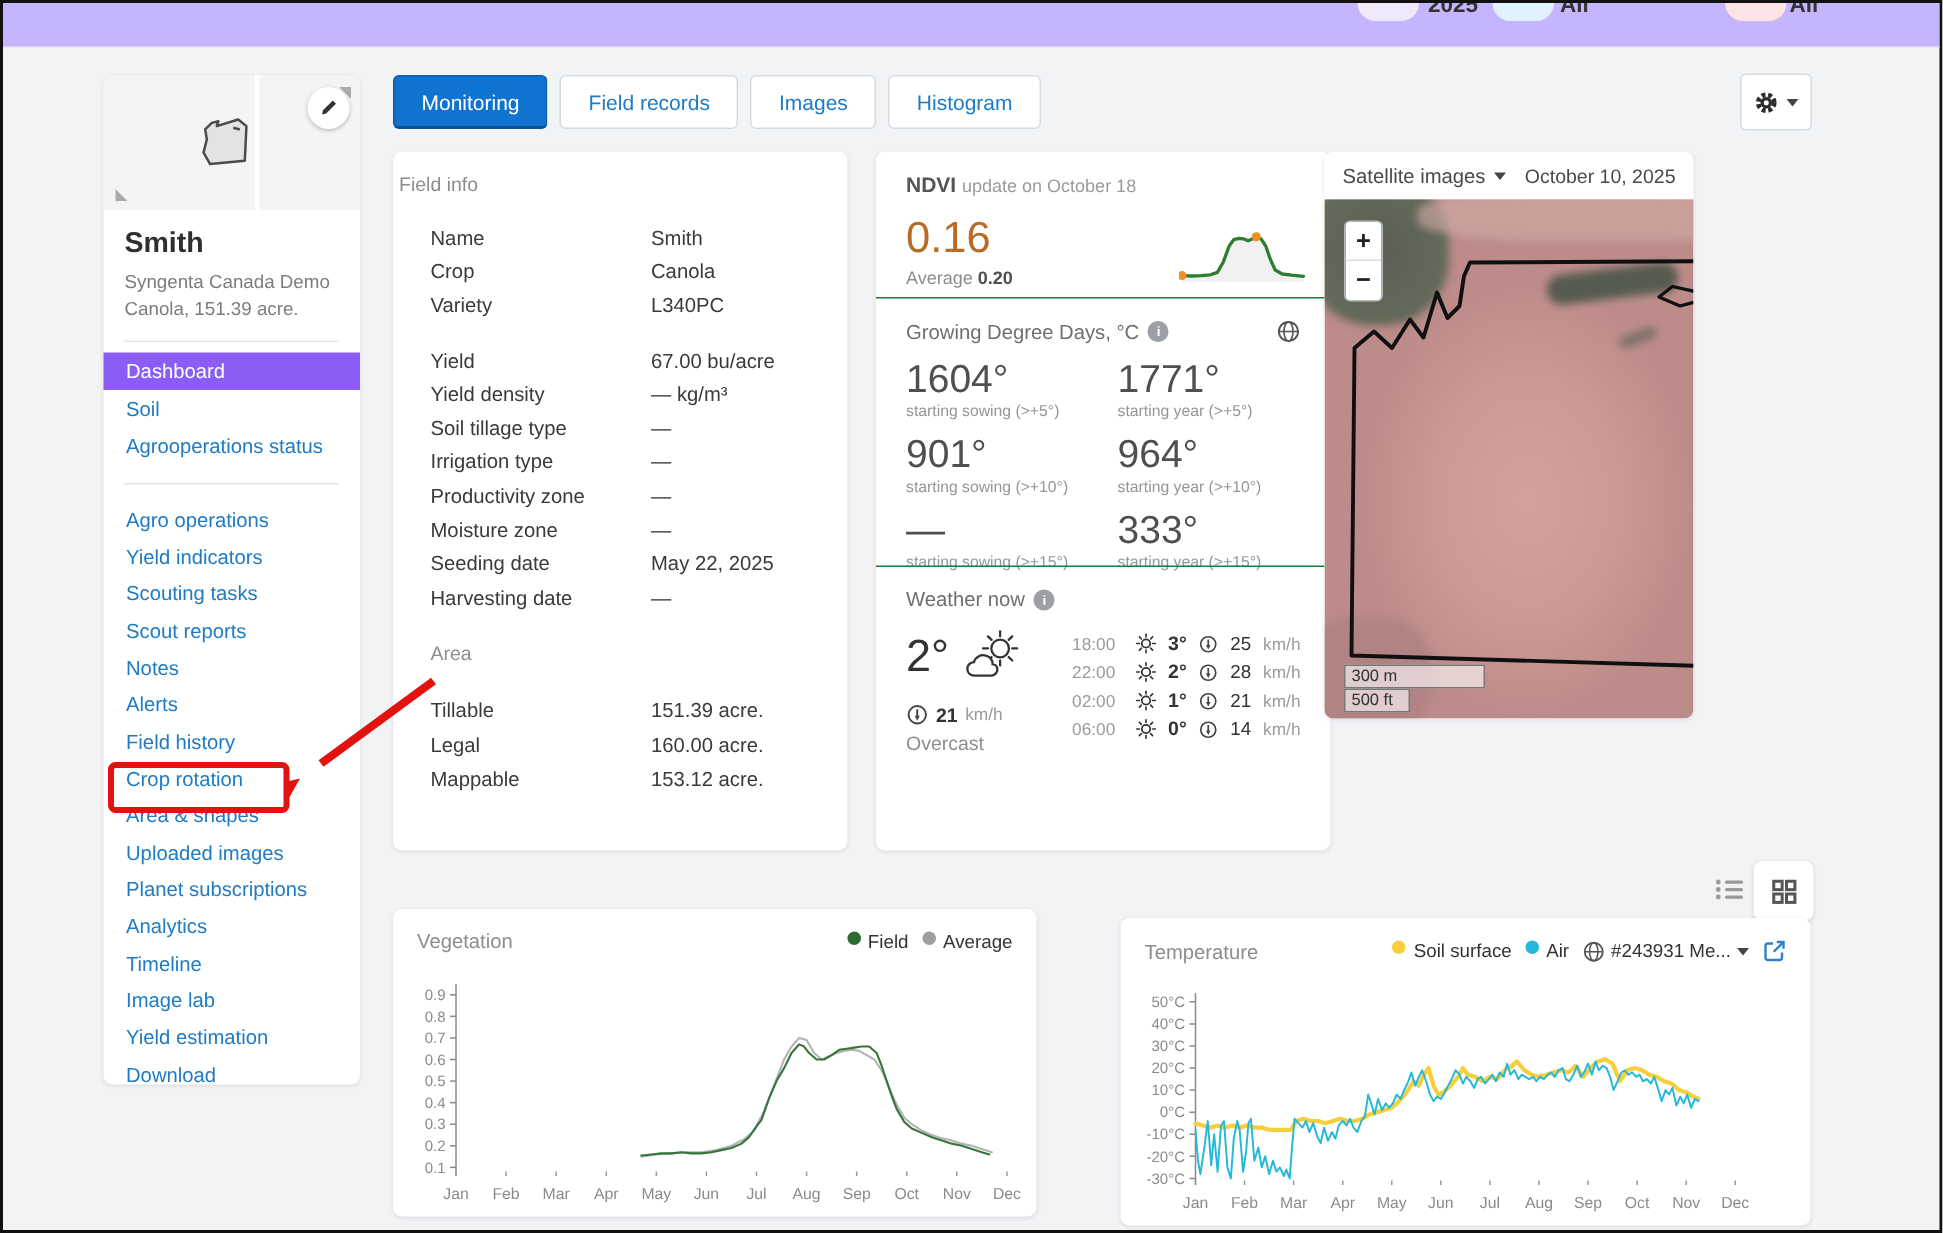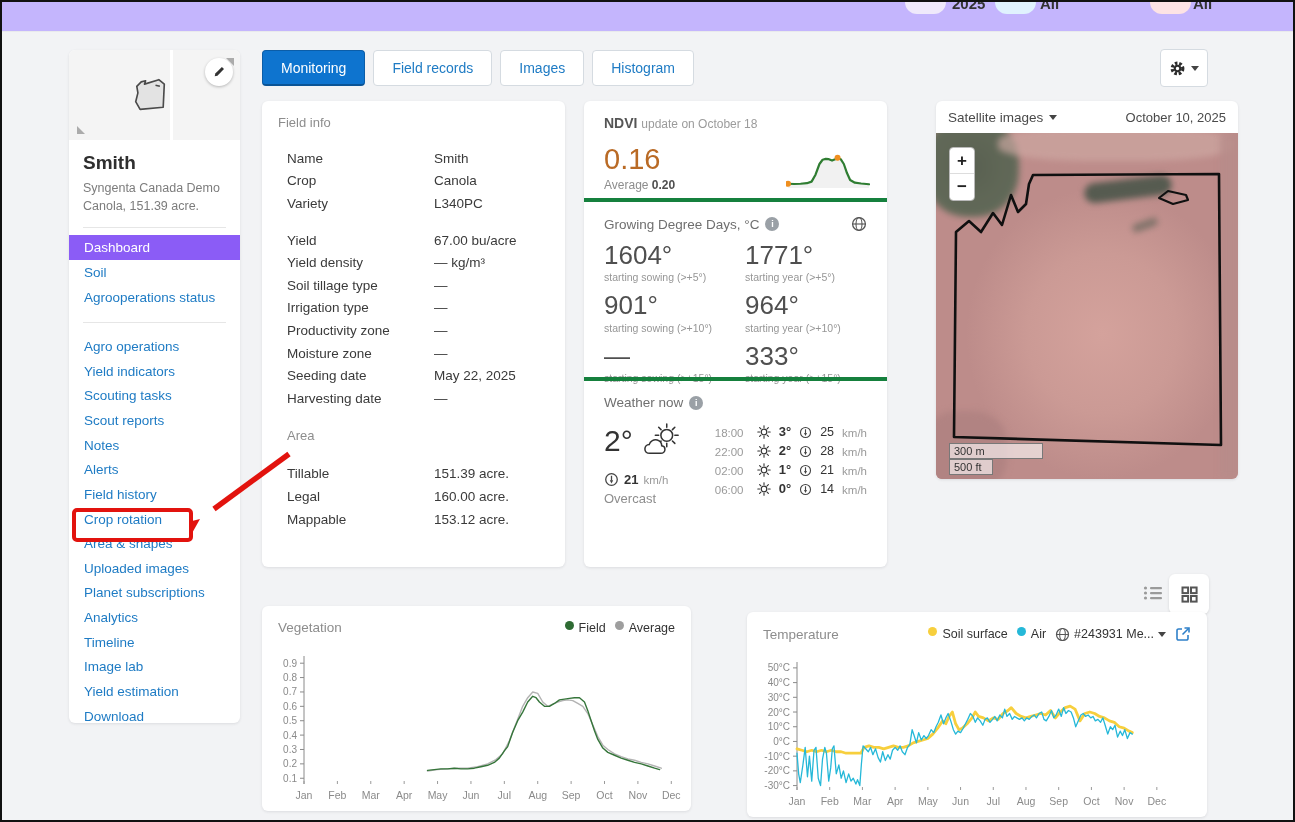--- a/index.html
+++ b/index.html
@@ -28,30 +28,30 @@
   .redbox{position:absolute;left:70px;top:506px;width:121px;height:34px;border:4px solid #e2130e;border-radius:5px;z-index:9;pointer-events:none}
   .arrow-svg{position:absolute;left:190px;top:440px;z-index:9;pointer-events:none}
   
   .tabs{position:absolute;left:260px;top:48px;display:flex;gap:8px}
   .tab{height:36px;padding:0 18px;display:flex;align-items:center;font-size:14px;color:#1e7bc4;background:#fff;border:1px solid #d5dbe1;border-radius:4px;cursor:pointer}
   .tab.active{background:#0e74cf;border-color:#0b5da8;border-bottom:2px solid #0a5496;color:#fff}
   .gearbtn{position:absolute;left:1158px;top:47px;width:48px;height:38px;background:#fff;border:1px solid #d5dbe1;border-radius:4px;display:flex;align-items:center;justify-content:center;gap:5px;cursor:pointer}
   .caret{width:0;height:0;border-left:4px solid transparent;border-right:4px solid transparent;border-top:5px solid #444;display:inline-block}
   
   .fieldinfo{left:260px;top:99px;width:303px;height:466px;padding:14px 0 0 0}
-  .cardhead{font-size:13px;color:#8d8d8d;padding:0 16px}
+  .cardhead{font-size:13px;color:#8d8d8d;padding:0 4px}
   .fi-rows{margin-top:17px;padding:0 16px 0 25px}
   .fi-row{display:flex;height:22.6px;align-items:center;font-size:13.5px;color:#3a3a3a}
   .fi-row .lbl{width:147px}
   .fi-gap{height:14px}
   .fi-area{margin-top:18px;font-size:13px;color:#8d8d8d;padding-left:25px}
   
   .ndvicard{left:582px;top:99px;width:303px;height:466px}
   .sec{padding:14px 20px;position:relative}
-  .sec + .sec{border-top:4px solid #15803d}
+  .sec + .sec{border-top:1px solid #15803d}
   .ndvi-head{font-size:14px;color:#555}
   .ndvi-head .sub{font-size:12px;color:#9b9b9b;font-weight:normal}
   .ndvi-val{font-size:29px;color:#b96a25;margin-top:12px}
   .ndvi-avg{font-size:12px;color:#8d8d8d;margin-top:2px}
   .ndvi-avg b{color:#4f4f4f}
   .spark{position:absolute;right:16px;top:42px}
   .gdd-grid{display:grid;grid-template-columns:141px 1fr;margin-top:10px;row-gap:9px}
   .gdd-val{font-size:26px;color:#4f4f4f;line-height:1.05}
   .gdd-lbl{font-size:10.5px;color:#969696;margin-top:2px}
   .secttl{font-size:13.5px;color:#6f6f6f;display:flex;align-items:center;gap:6px}
@@ -61,21 +61,21 @@
   .wx-now{width:128px}
   .wx-temp{font-size:30px;color:#333;display:flex;align-items:center;gap:8px}
   .wx-wind{margin-top:12px;font-size:13px;color:#333;display:flex;align-items:center;gap:5px}
   .wx-wind .unit,.fc-row .unit{color:#9a9a9a;font-size:11.5px}
   .wx-cond{margin-top:4px;font-size:13px;color:#8d8d8d}
   .fc{flex:1;display:flex;flex-direction:column;gap:4px;padding-top:2px}
   .fc-row{display:flex;align-items:flex-end;gap:8px;font-size:12.5px;color:#333}
   .fc-row .t{color:#9a9a9a;font-size:11.5px;width:34px}
   .fc-row b{font-size:13px}
   
-  .satcard{left:934px;top:99px;width:302px;height:378px;overflow:hidden}
+  .satcard{left:881px;top:99px;width:246px;height:378px;overflow:hidden}
   .sat-head{height:32px;display:flex;align-items:center;padding:0 12px;font-size:13.5px;color:#4a4a4a}
   .sat-head .date{margin-left:auto;font-size:13px;color:#4a4a4a}
   .map{position:relative;width:100%;height:346px;background:radial-gradient(closest-side at 55% 58%,#d4a29c 0%,#cb9a95 55%,#bd8c8a 100%);overflow:hidden;cursor:grab}
   .blob{position:absolute;filter:blur(3px)}
   .zoomctl{position:absolute;left:13px;top:14px;width:26px;border:1px solid #b9b9b9;border-radius:4px;overflow:hidden;z-index:3}
   .zoomctl div{width:100%;height:26px;background:#fff;display:flex;align-items:center;justify-content:center;font-size:17px;font-weight:bold;color:#222;cursor:pointer}
   .zoomctl div:first-child{border-bottom:1px solid #ddd}
   .scale{position:absolute;left:13px;background:rgba(255,255,255,.6);border:1px solid #787878;font-size:11px;color:#333;padding:0 4px;line-height:14px;z-index:3}
   
   .viewtoggle{position:absolute;left:1167px;top:572px;width:40px;height:40px;background:#fff;border-radius:6px;box-shadow:0 1px 3px rgba(0,0,0,.12);display:flex;align-items:center;justify-content:center;cursor:pointer}

